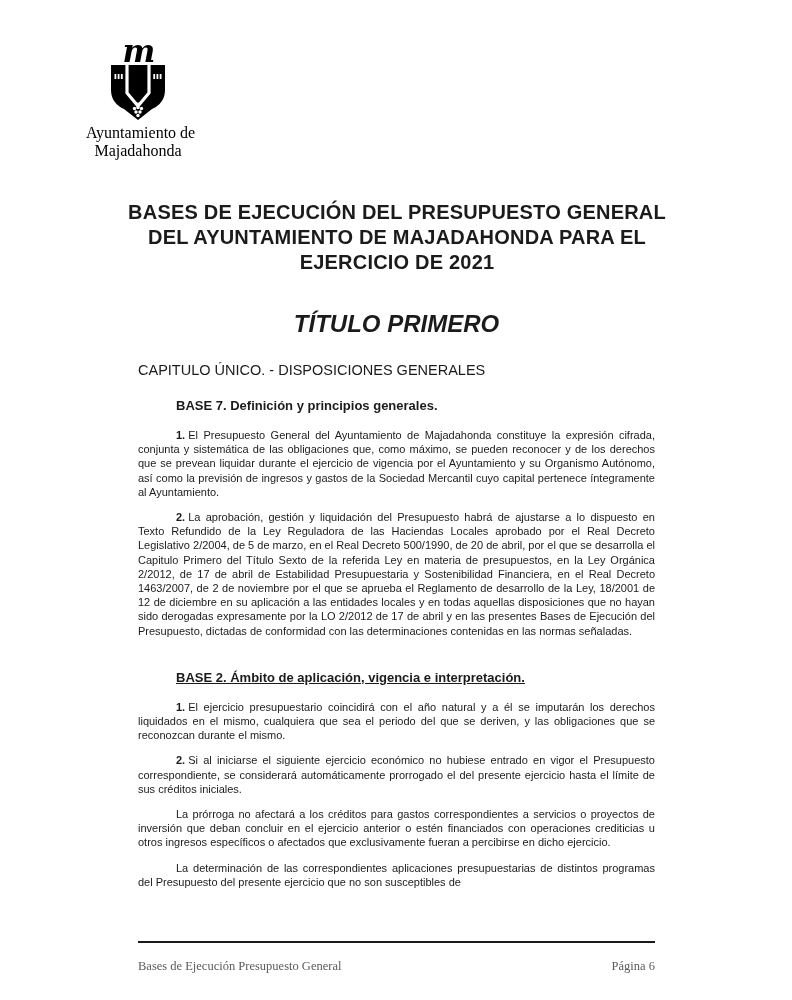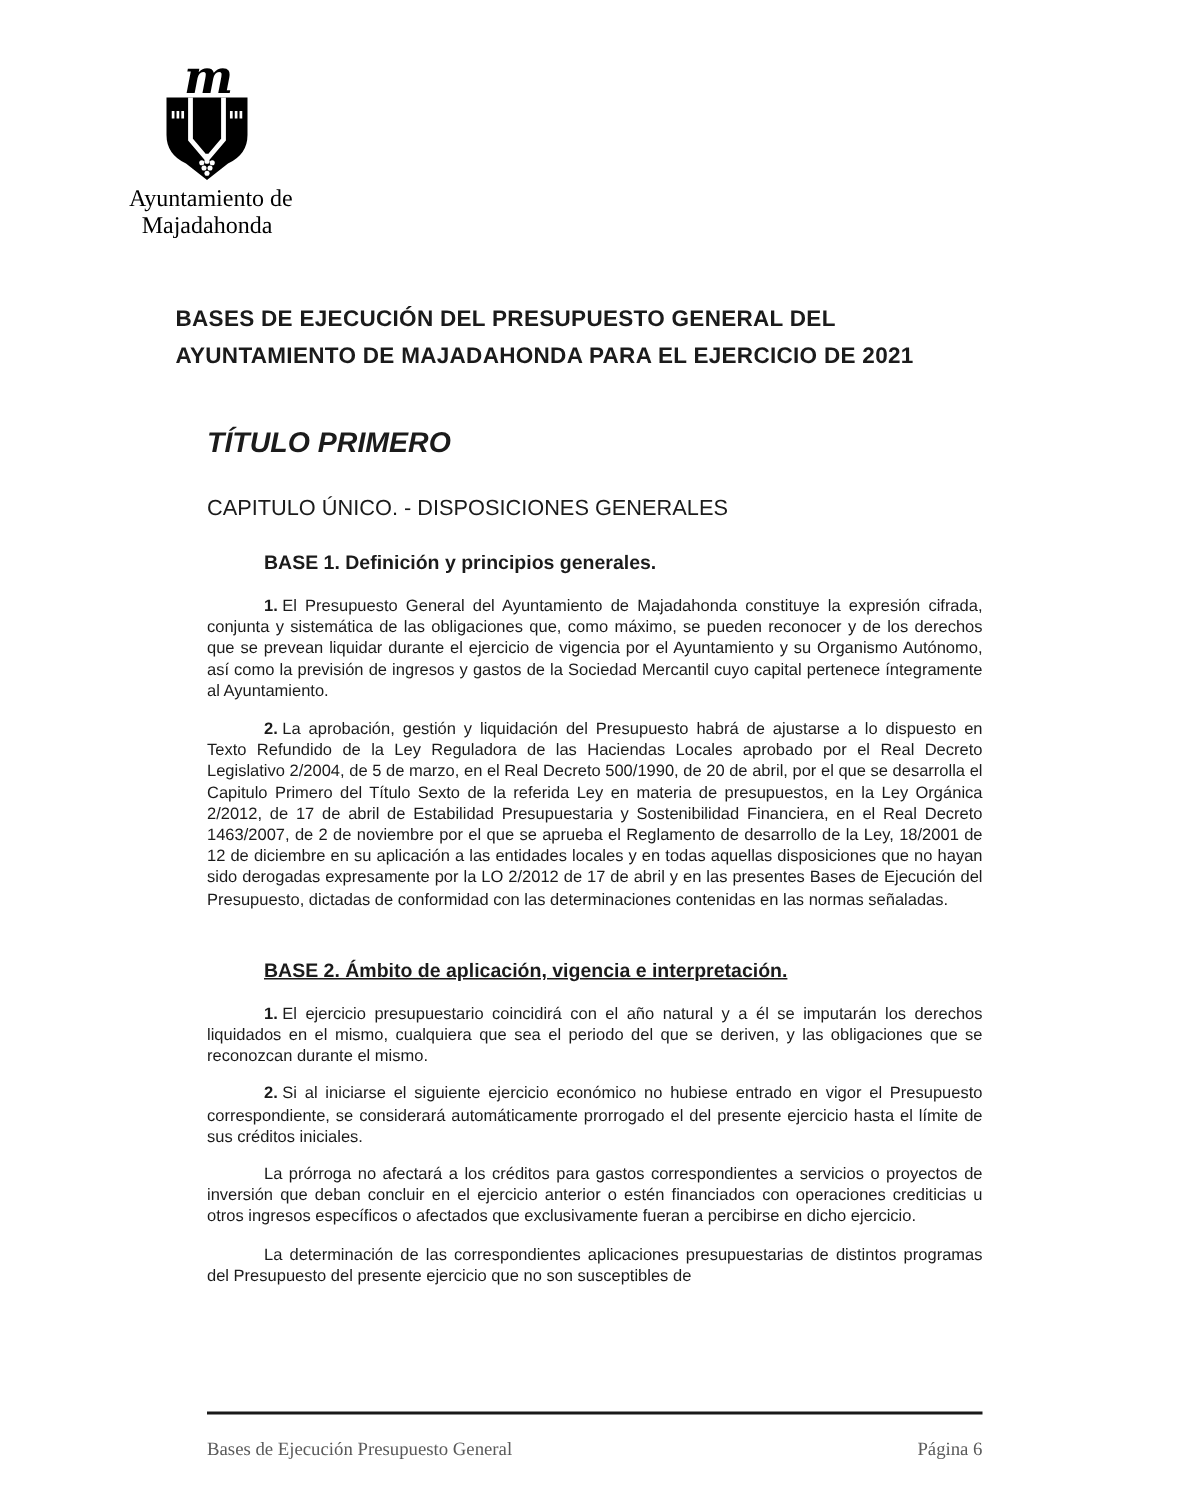--- a/index.html
+++ b/index.html
@@ -36,31 +36,32 @@
 
   
   .content {
     position: absolute;
     left: 138px; top: 200px;
     width: 517px;
   }
   .doc-title {
     width: 560px;
     margin: 0 0 0 -21px;
-    font-size: 15px;
+    font-size: 20px;
     line-height: 25px;
     font-weight: bold;
+    text-align: center;
     letter-spacing: 0.2px;
   }
   .titulo-heading {
     margin: 35px 0 0 0;
-    font-size: 19px;
+    font-size: 24px;
     font-weight: bold;
     font-style: italic;
-    text-align: left;
+    text-align: center;
   }
   .capitulo-heading {
     margin: 24px 0 0 0;
     font-size: 14.5px;
     font-weight: normal;
   }
   .base-heading {
     margin: 20px 0 15px 0;
     padding-left: 38px;
     font-size: 13px;
@@ -131,21 +132,21 @@
   </div>
 
   <div class="content">
 
     <h1 class="doc-title">BASES DE EJECUCIÓN DEL PRESUPUESTO GENERAL DEL AYUNTAMIENTO DE MAJADAHONDA PARA EL EJERCICIO DE 2021</h1>
 
     <h2 class="titulo-heading">TÍTULO PRIMERO</h2>
 
     <h3 class="capitulo-heading">CAPITULO ÚNICO. - DISPOSICIONES GENERALES</h3>
 
-    <h4 class="base-heading">BASE 1. Definición y principios generales.</h4>
+    <h4 class="base-heading">BASE 7. Definición y principios generales.</h4>
 
     <p class="body-para"><span class="pnum">1.</span><span>El Presupuesto General del Ayuntamiento de Majadahonda constituye la expresión cifrada, conjunta y sistemática de las obligaciones que, como máximo, se pueden reconocer y de los derechos que se prevean liquidar durante el ejercicio de vigencia por el Ayuntamiento y su Organismo Autónomo, así como la previsión de ingresos y gastos de la Sociedad Mercantil cuyo capital pertenece íntegramente al Ayuntamiento.</span></p>
 
     <p class="body-para"><span class="pnum">2.</span><span>La aprobación, gestión y liquidación del Presupuesto habrá de ajustarse a lo dispuesto en Texto Refundido de la Ley Reguladora de las Haciendas Locales aprobado por el Real Decreto Legislativo 2/2004, de 5 de marzo, en el Real Decreto 500/1990, de 20 de abril, por el que se desarrolla el Capitulo Primero del Título Sexto de la referida Ley en materia de presupuestos, en la Ley Orgánica 2/2012, de 17 de abril de Estabilidad Presupuestaria y Sostenibilidad Financiera, en el Real Decreto 1463/2007, de 2 de noviembre por el que se aprueba el Reglamento de desarrollo de la Ley, 18/2001 de 12 de diciembre en su aplicación a las entidades locales y en todas aquellas disposiciones que no hayan sido derogadas expresamente por la LO 2/2012 de 17 de abril y en las presentes Bases de Ejecución del Presupuesto, dictadas de conformidad con las determinaciones contenidas en las normas señaladas.</span></p>
 
     <h4 class="base-heading spaced">BASE 2. Ámbito de aplicación, vigencia e interpretación.</h4>
 
     <p class="body-para"><span class="pnum">1.</span><span>El ejercicio presupuestario coincidirá con el año natural y a él se imputarán los derechos liquidados en el mismo, cualquiera que sea el periodo del que se deriven, y las obligaciones que se reconozcan durante el mismo.</span></p>
 
     <p class="body-para"><span class="pnum">2.</span><span>Si al iniciarse el siguiente ejercicio económico no hubiese entrado en vigor el Presupuesto correspondiente, se considerará automáticamente prorrogado el del presente ejercicio hasta el límite de sus créditos iniciales.</span></p>

